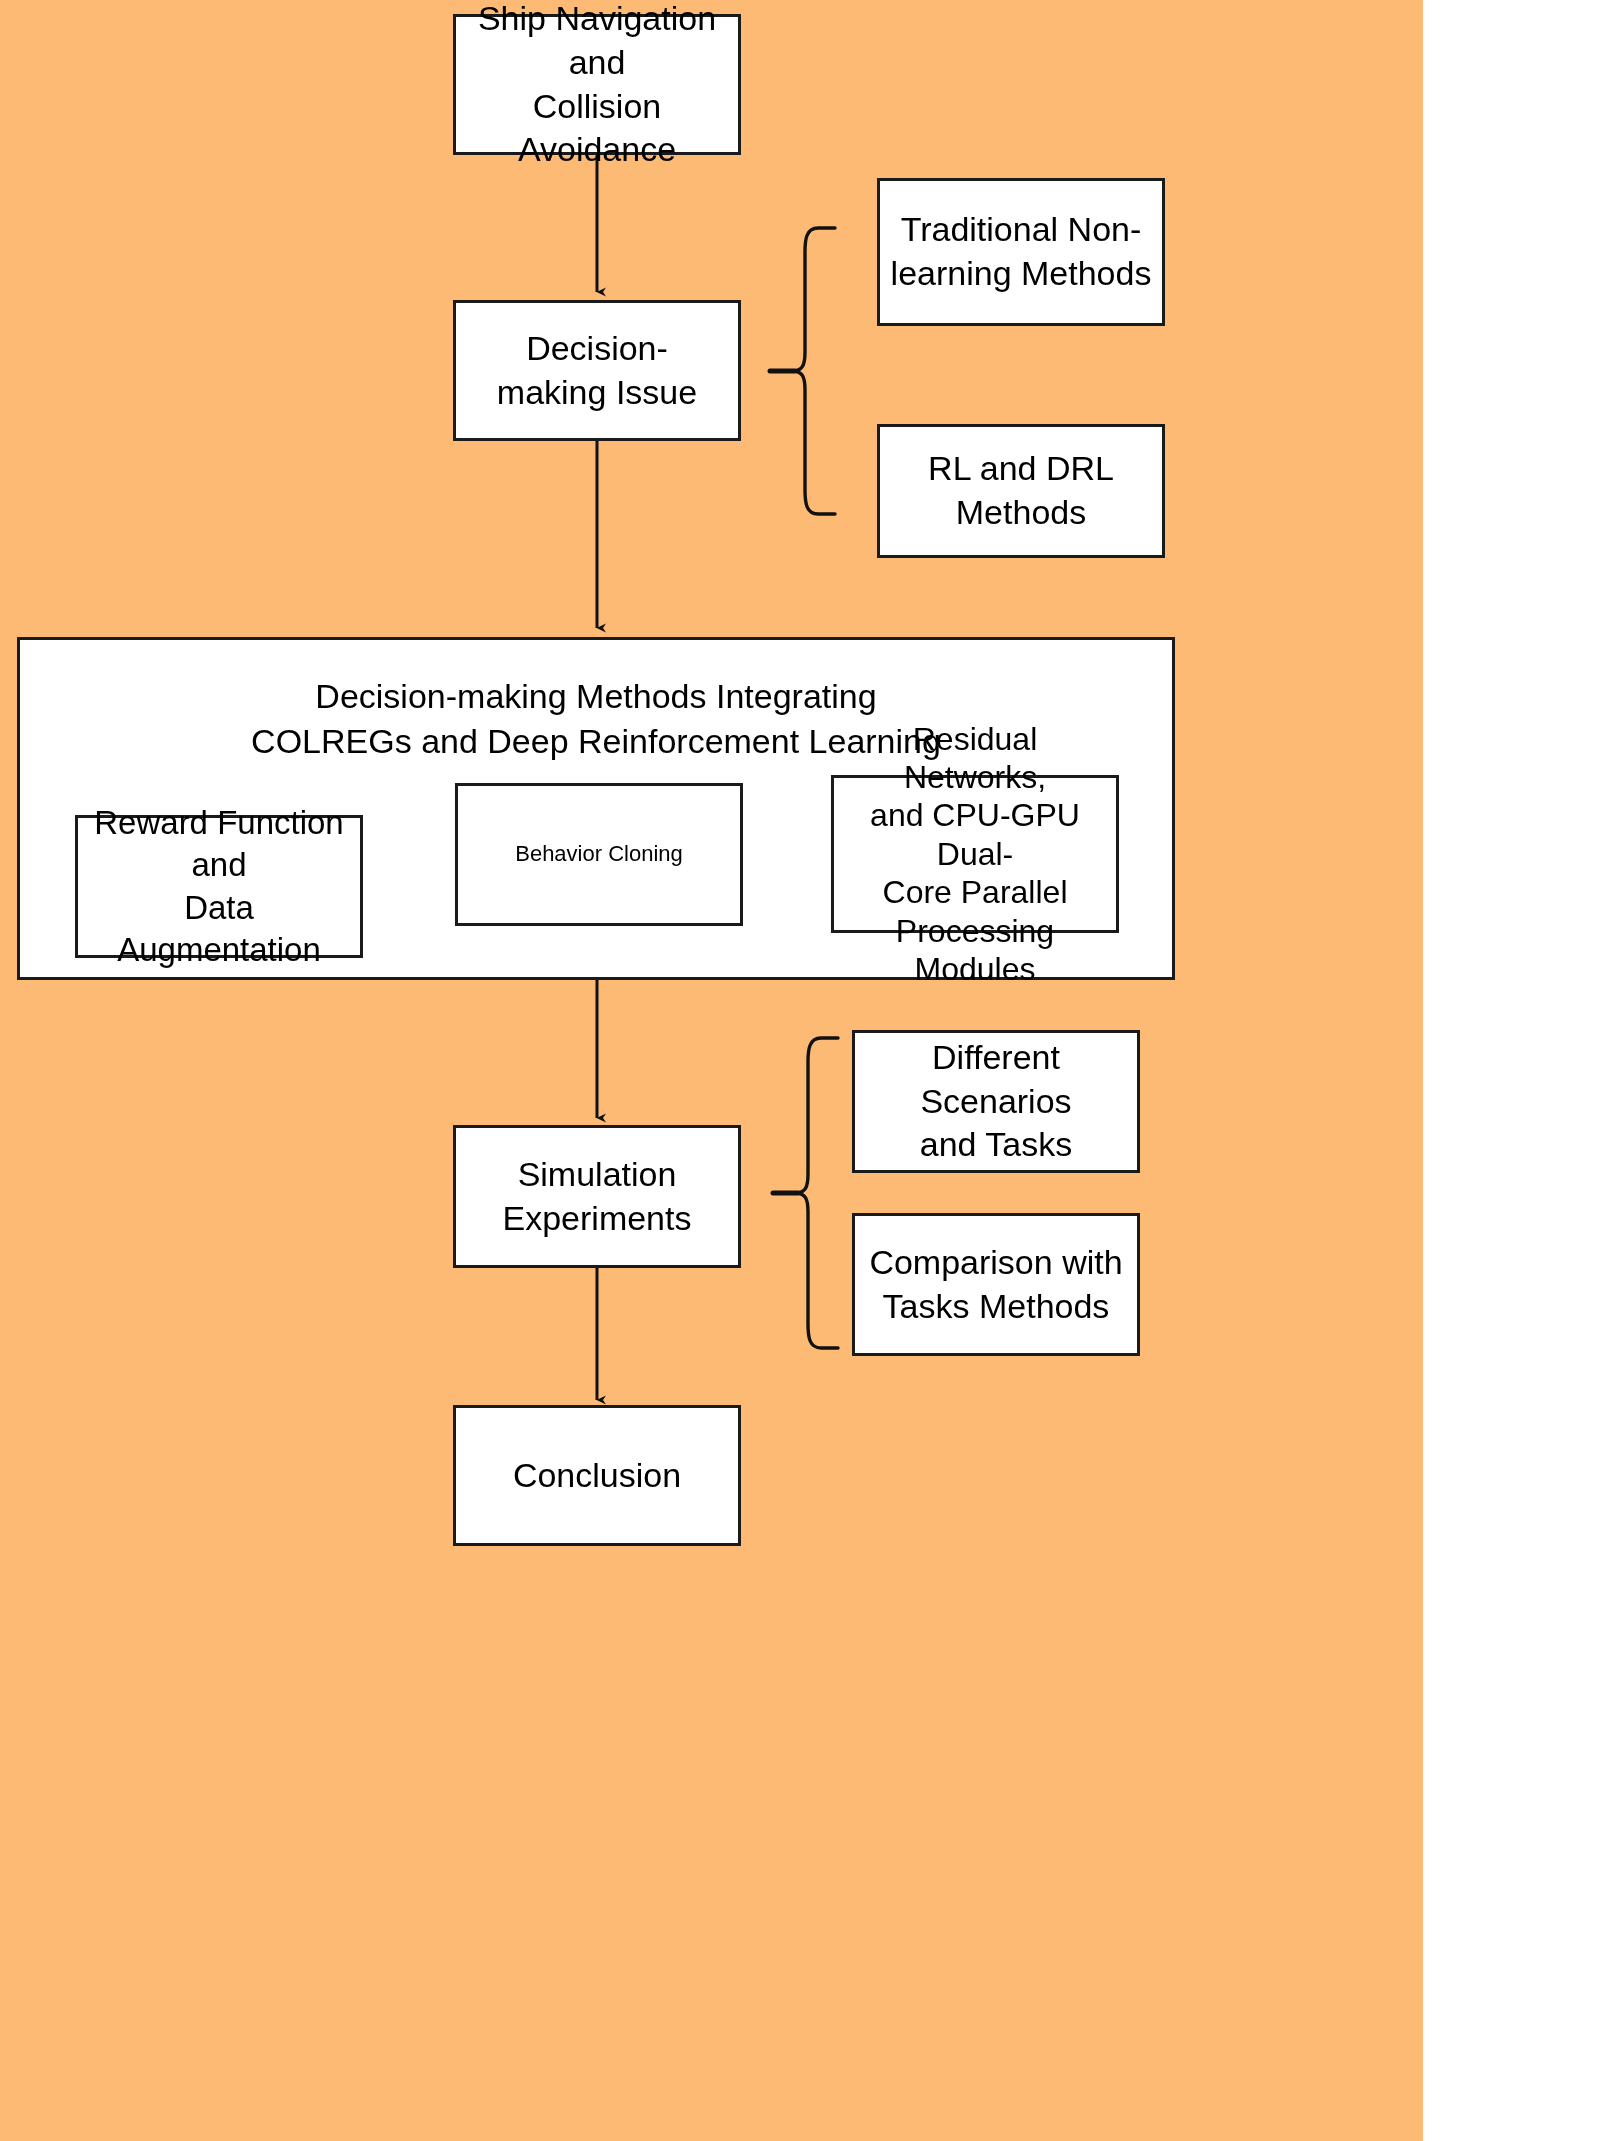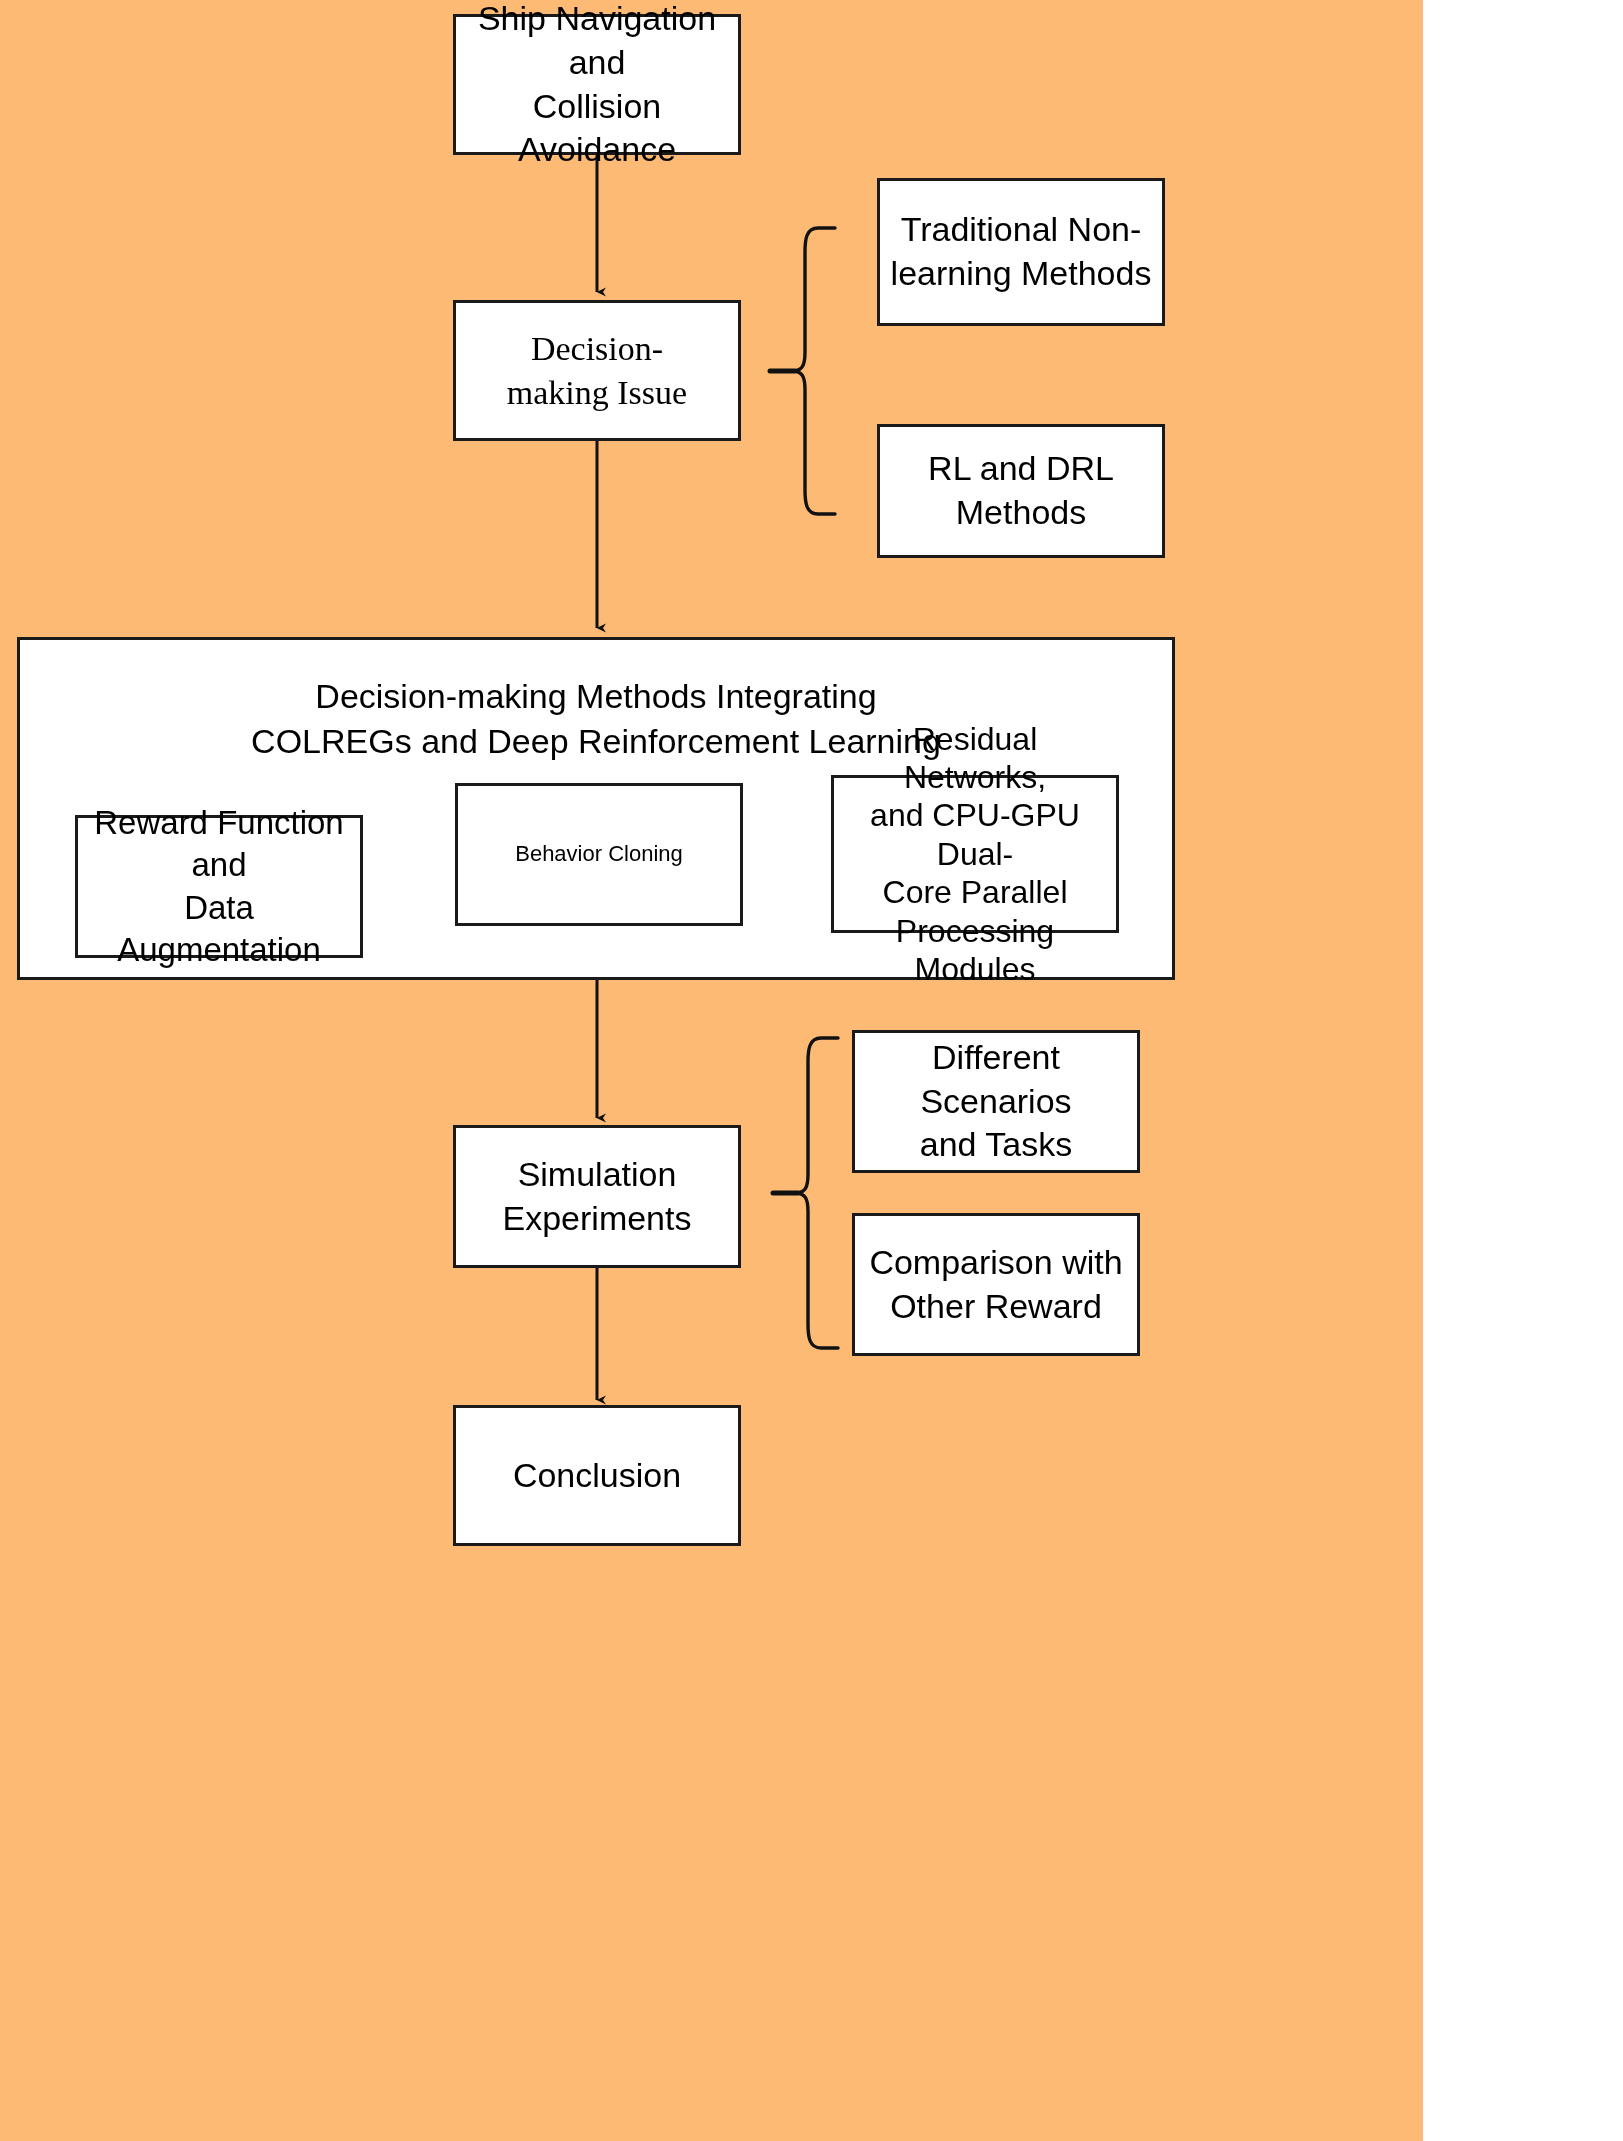--- a/index.html
+++ b/index.html
@@ -101,21 +101,21 @@
                L808,1324 C808,1336 809,1348 821,1348 L838,1348"></path>
       <line x1="773" y1="1193" x2="798" y2="1193" stroke-width="5"></line>
     </g>
   </svg>
 
   <div class="node" style="left:453px; top:14px; width:288px; height:141px;">
     <span class="lbl">Ship Navigation and
 Collision Avoidance</span>
   </div>
 
-  <div class="node" style="left:453px; top:300px; width:288px; height:141px;font-family:Liberation Serif, serif;">
+  <div class="node" style="left:453px; top:300px; width:288px; height:141px;">
     <span class="lbl">Decision-
 making Issue</span>
   </div>
 
   <div class="node" style="left:877px; top:178px; width:288px; height:148px;">
     <span class="lbl">Traditional Non-
 learning Methods</span>
   </div>
 
   <div class="node" style="left:877px; top:424px; width:288px; height:134px;">
@@ -148,20 +148,20 @@
 and Tasks</span>
   </div>
 
   <div class="node" style="left:453px; top:1125px; width:288px; height:143px;">
     <span class="lbl">Simulation
 Experiments</span>
   </div>
 
   <div class="node" style="left:852px; top:1213px; width:288px; height:143px;">
     <span class="lbl">Comparison with
-Other Reward</span>
+Tasks Methods</span>
   </div>
 
   <div class="node" style="left:453px; top:1405px; width:288px; height:141px;">
     <span class="lbl">Conclusion</span>
   </div>
 
 </div>
 
 </body></html>

